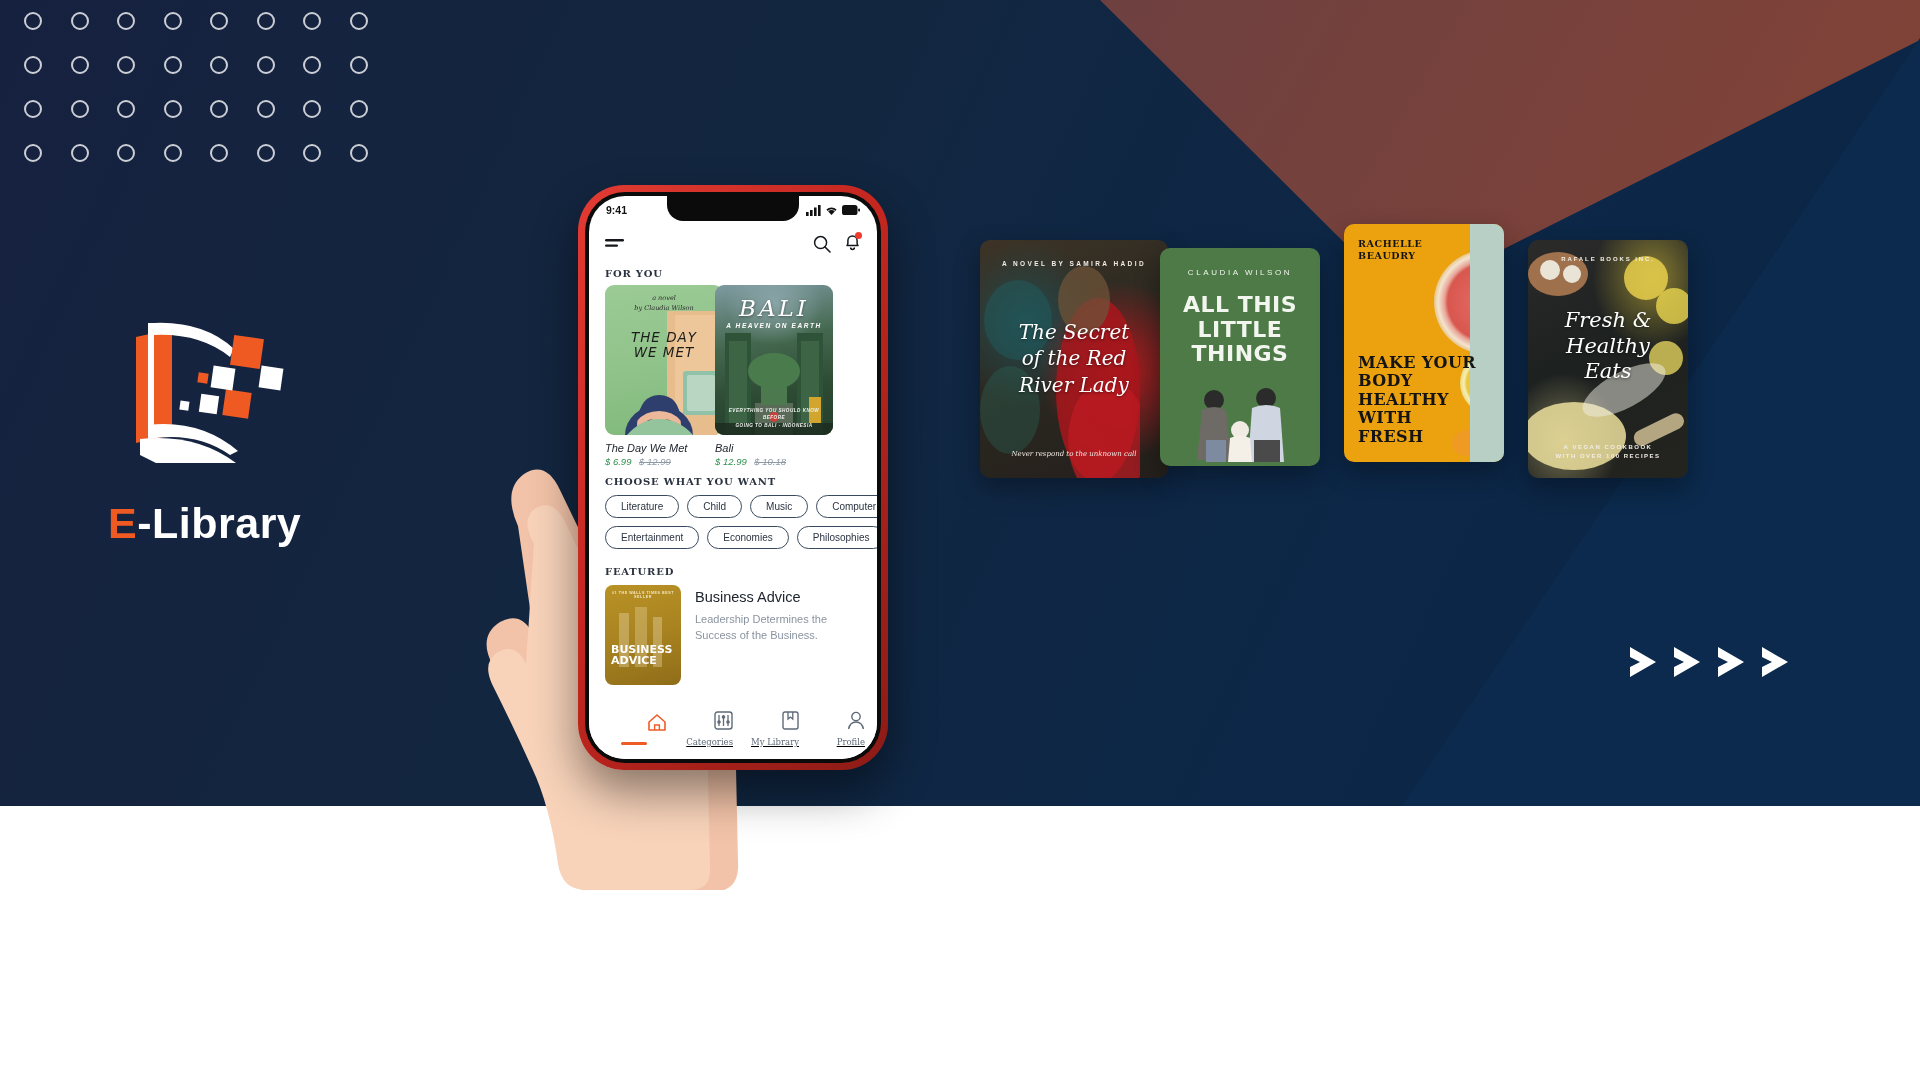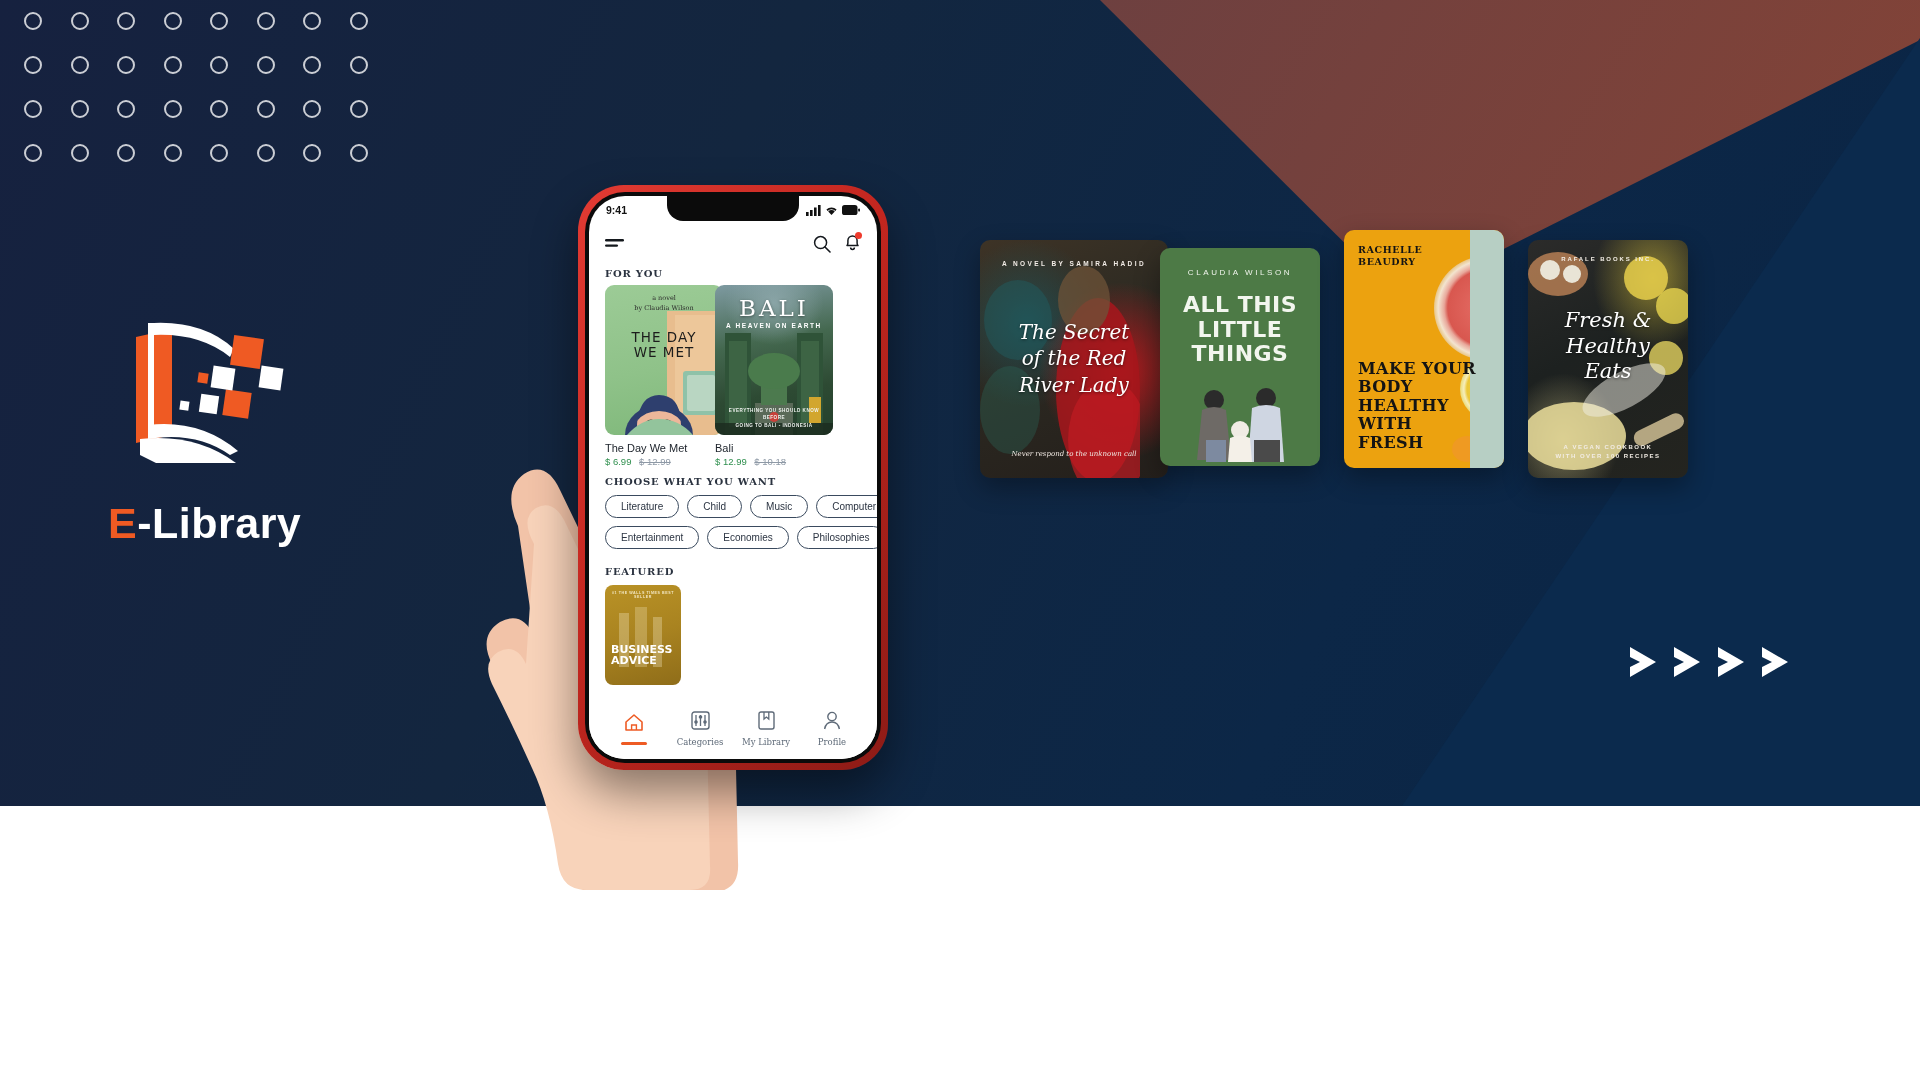--- a/index.html
+++ b/index.html
@@ -139,21 +139,21 @@
     margin-top: 20px; font-size: 8px; letter-spacing: 2.6px; color: #f0f4ec; font-weight: 500;
   }
   #cover-little .c-title {
     margin-top: 16px; font-size: 22px; line-height: 1.12; color: #f2f6ee;
     font-weight: bold; letter-spacing: 0.5px; font-family: "DejaVu Sans", sans-serif;
   }
   .family-svg { position: absolute; bottom: 4px; left: 50%; transform: translateX(-50%); }
 
   
   #cover-body {
-    left: 1344px; top: 230px; width: 160px; height: 238px;
+    left: 1344px; top: 224px; width: 160px; height: 238px;
     background: #eca20f;
   }
   #cover-body .c-author {
     position: absolute; left: 14px; top: 14px; text-align: left;
     font-size: 9.5px; line-height: 1.25; letter-spacing: 0.6px;
     color: #141414; font-weight: bold; font-family: "DejaVu Serif", serif;
   }
   #cover-body .c-title {
     position: absolute; left: 14px; bottom: 16px; text-align: left;
     font-size: 16px; line-height: 1.15; letter-spacing: 0.4px;
@@ -250,21 +250,21 @@
   .sec-label {
     font-family: "DejaVu Serif", serif;
     font-weight: bold;
     font-size: 10px;
     letter-spacing: 0.8px;
     color: #2b3340;
     padding: 9px 16px 6px 16px;
   }
 
   .book-row { display: flex; gap: 12px; padding: 0 16px; }
-  .book-item { width: 98px; }
+  .book-item { width: 98px; font-style: italic; }
   .book-thumb {
     width: 118px; height: 150px;
     border-radius: 9px;
     overflow: hidden;
     position: relative;
   }
   .book-name {
     margin-top: 7px;
     font-size: 11px;
     color: #20262e;
@@ -339,21 +339,21 @@
   .feat-title { font-size: 14.5px; color: #20262e; }
   .feat-desc { margin-top: 7px; font-size: 11px; line-height: 1.45; color: #8a94a0; }
 
   .tabbar {
     position: absolute; left: 0; right: 0; bottom: 0;
     height: 54px;
     background: #ffffff;
     display: flex; align-items: center;
     padding: 0 12px 6px 12px;
   }
-  .tab { flex: 1; text-align: center; position: relative; }
+  .tab { flex: 1; text-align: right; position: relative; text-decoration: underline; }
   .tab .t-label { display: block; font-size: 8.5px; color: #5e6a78; margin-top: 3px; font-family: "DejaVu Serif", serif; }
   .tab-underline {
     width: 26px; height: 3px; border-radius: 2px; background: #ee5b24;
     margin: 6px auto 0 auto;
   }
 </style>
 </head>
 <body>
 
 <div id="stage">
@@ -622,20 +622,24 @@
         <div class="featured">
           <div class="feat-thumb">
             <div class="ft-top">#1 THE WALLS TIMES BEST SELLER</div>
             <svg width="76" height="60" style="position:absolute;left:0;top:22px;opacity:0.35">
               <rect x="14" y="6" width="10" height="54" fill="#f0e3bb"></rect>
               <rect x="30" y="0" width="12" height="60" fill="#e8d7a4"></rect>
               <rect x="48" y="10" width="9" height="50" fill="#f0e3bb"></rect>
             </svg>
             <div class="ft-title">BUSINESS<br>ADVICE</div>
           </div>
+          <div class="feat-body">
+            <div class="feat-title">Business Advice</div>
+            <div class="feat-desc">Leadership Determines the Success of the Business.</div>
+          </div>
         </div>
 
         <div class="tabbar">
           <div class="tab active">
             <svg width="20" height="19" viewBox="0 0 20 19">
               <path d="M2 9 L10 2 L18 9 V17 H2 Z" fill="none" stroke="#ee5b24" stroke-width="1.6" stroke-linejoin="round"></path>
               <path d="M7.6 17 v-5 h4.8 v5" fill="none" stroke="#ee5b24" stroke-width="1.4"></path>
             </svg>
             <div class="tab-underline"></div>
           </div>

